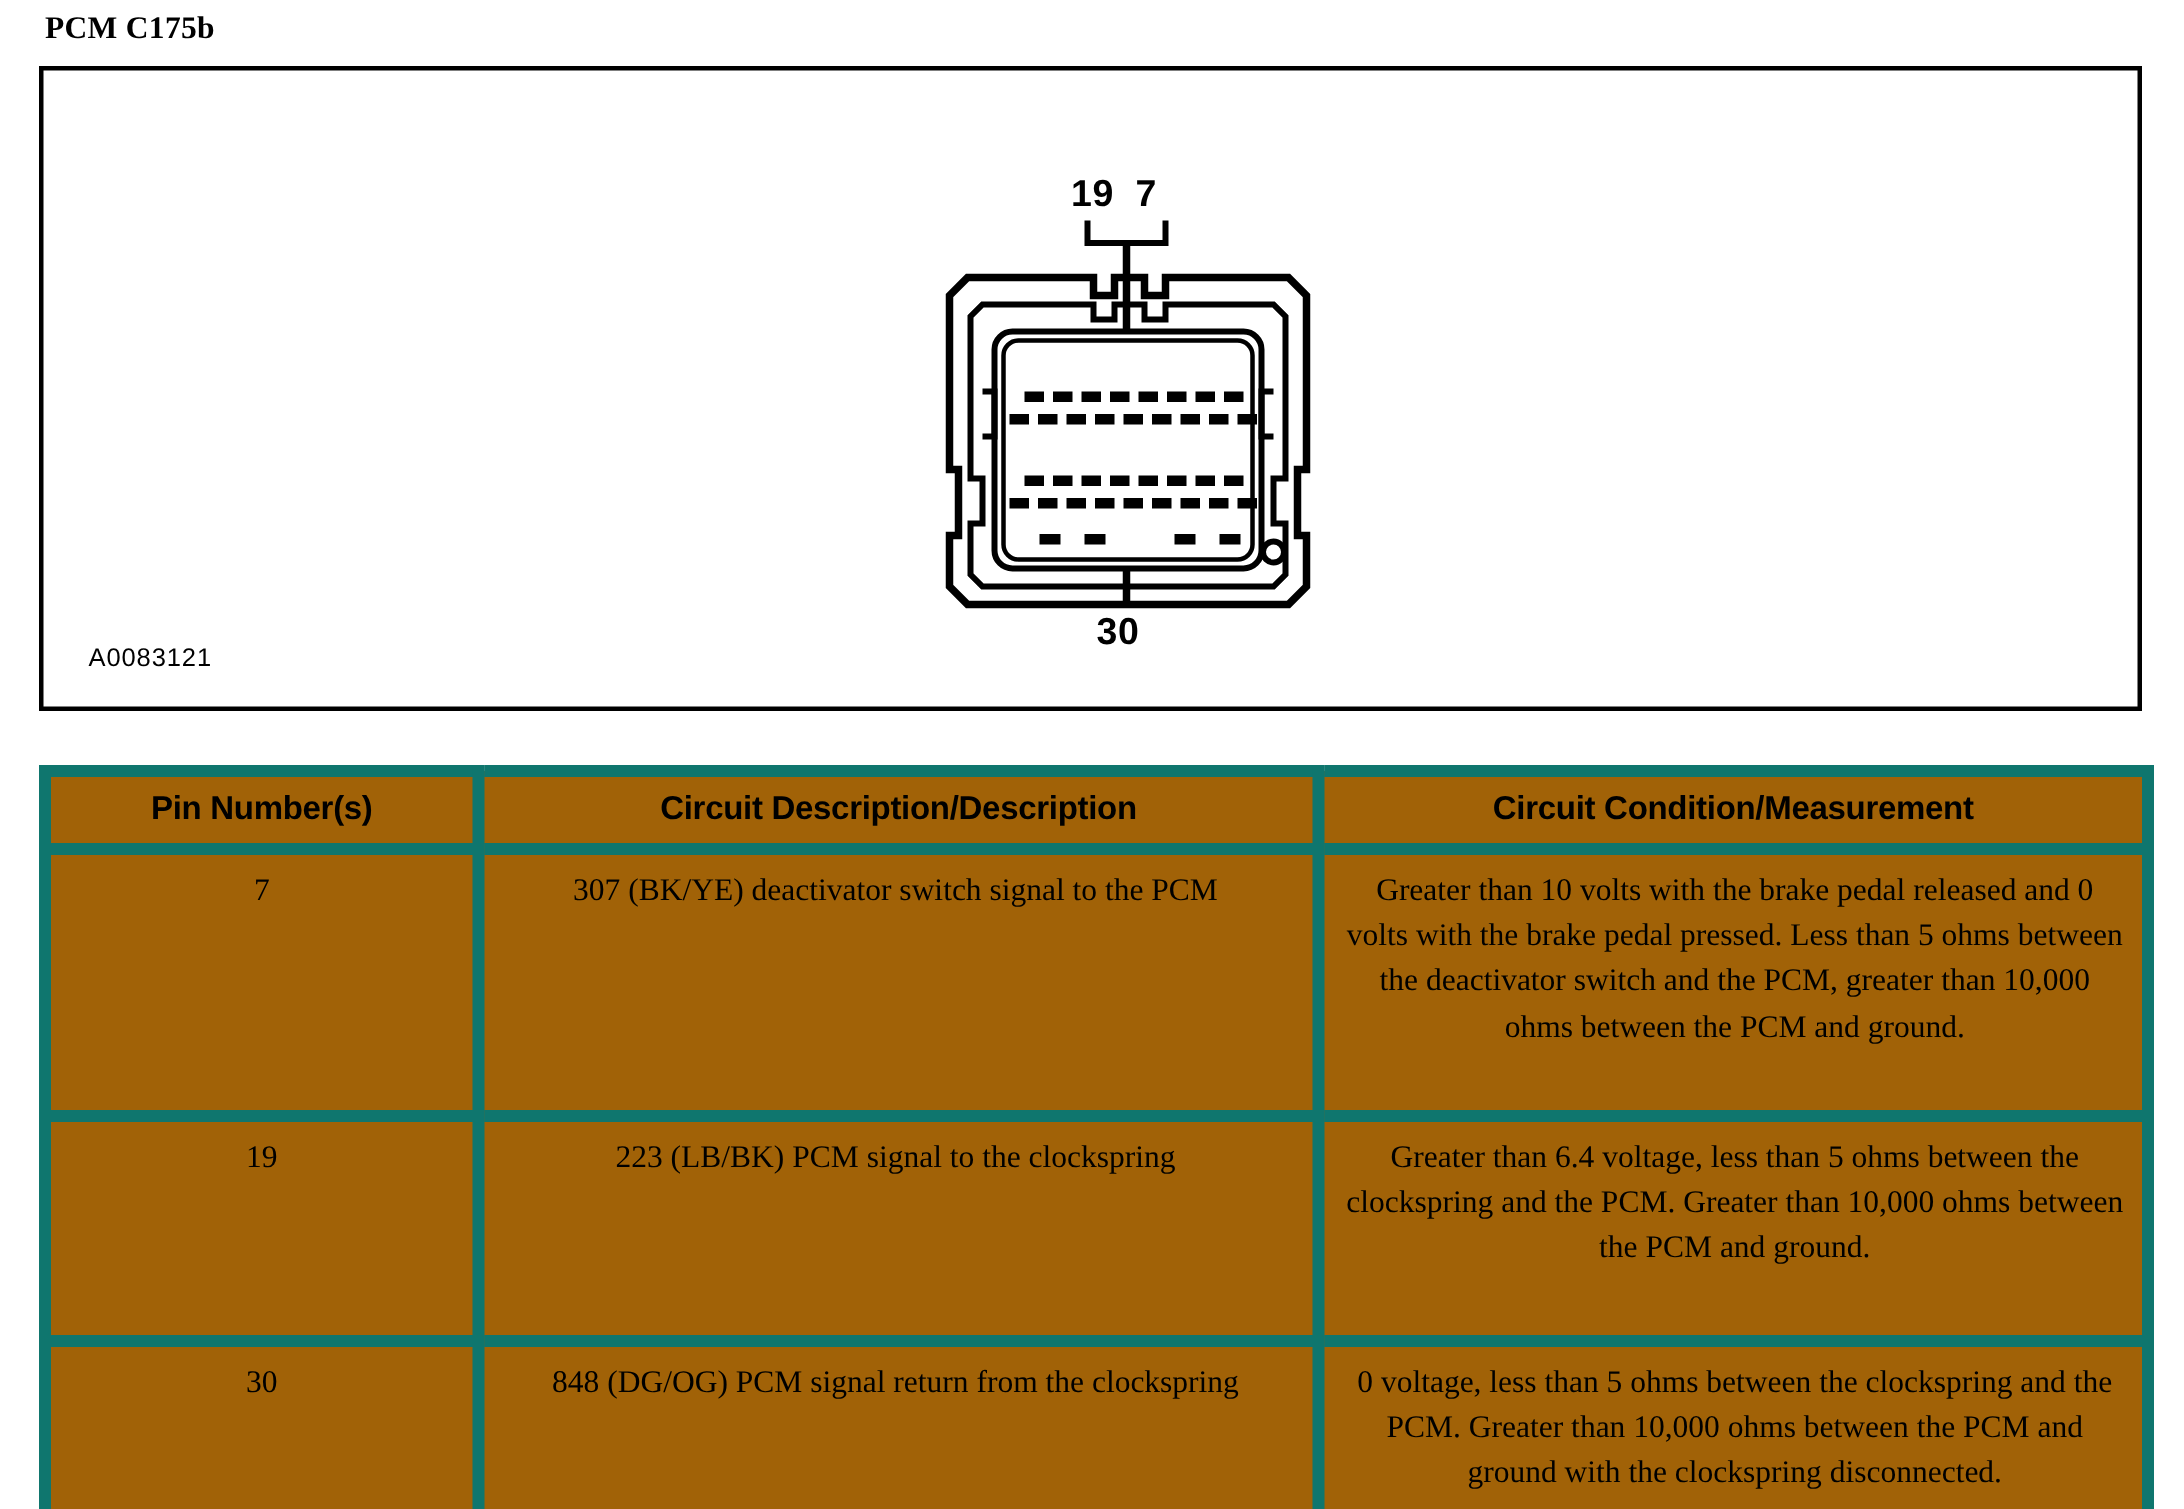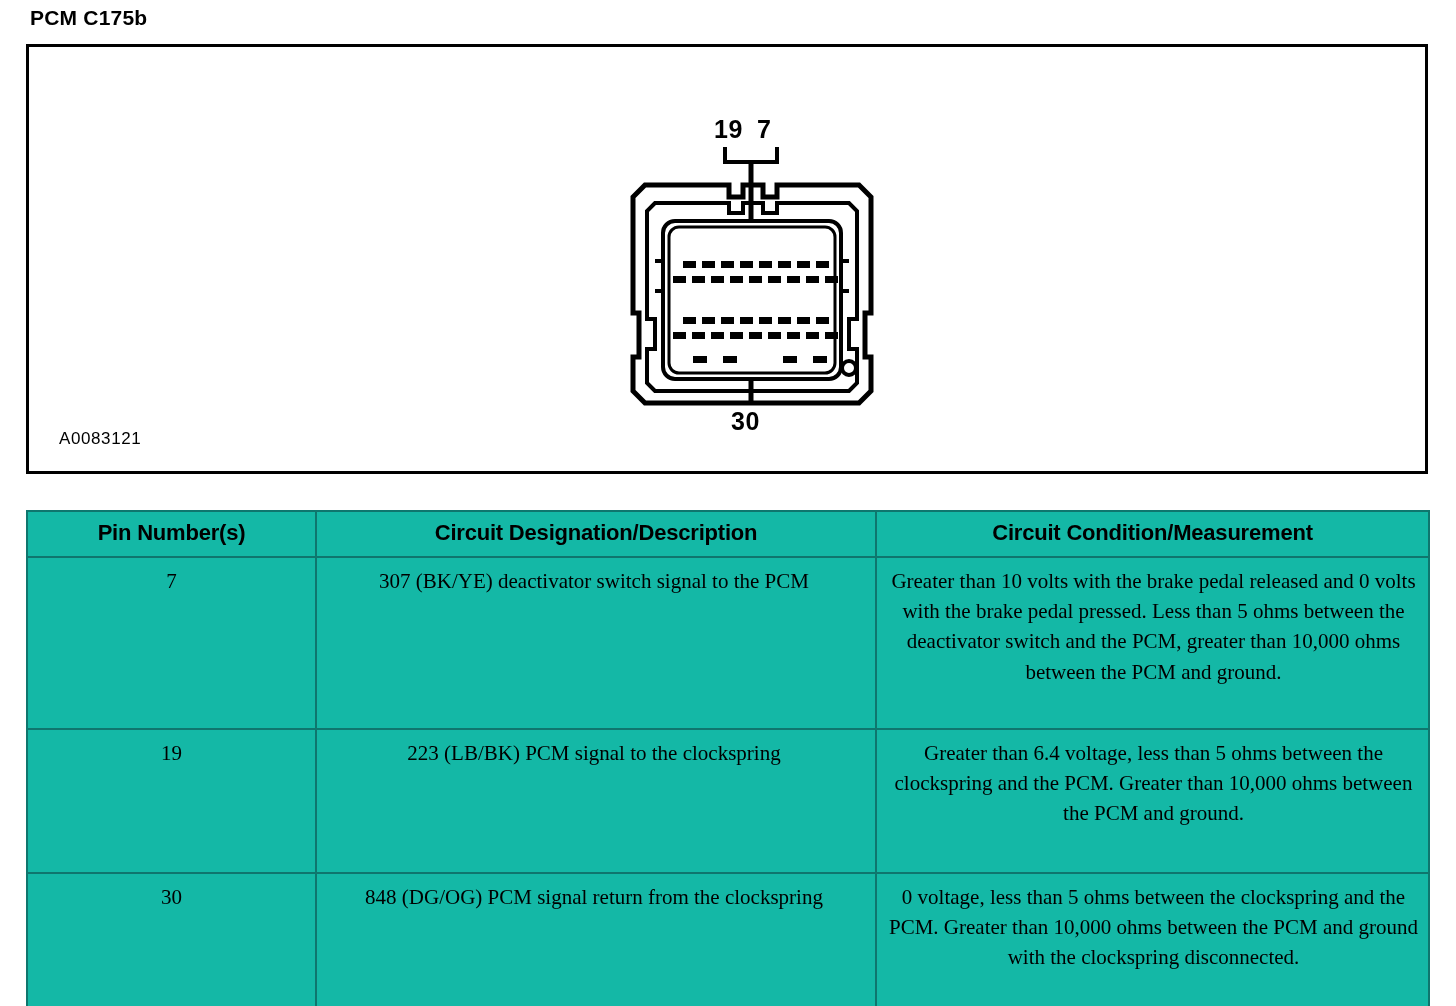--- a/index.html
+++ b/index.html
@@ -14,21 +14,21 @@
     color: #000000;
     position: relative;
     overflow: hidden;
   }
 
   
   .page-title {
     position: absolute;
     left: 30px;
     top: 6px;
-    font-family: Liberation Sans, sans-serif;
+    font-family: Liberation Serif, serif;
     font-weight: bold;
     font-size: 21px;
     letter-spacing: 0.2px;
   }
 
   
   .figure-frame {
     position: absolute;
     left: 26px;
     top: 44px;
@@ -79,24 +79,24 @@
     width: 1402px;
     border-collapse: collapse;
     table-layout: fixed;
     background: #fff;
   }
   .pin-table col.c-pin  { width: 289px; }
   .pin-table col.c-desc { width: 560px; }
   .pin-table col.c-meas { width: 553px; }
 
   .pin-table th, .pin-table td {
-    border: 2px solid #0f766e;
+    border: 8px solid #0f766e;
     vertical-align: top;
     padding: 6px 10px;
-    background: #14b8a6;
+    background: #a16207;
     margin-left: 36px;
   }
   .pin-table thead th {
     font-family: "Liberation Sans", sans-serif;
     font-weight: bold;
     font-size: 22px;
     text-align: center;
     padding: 8px 6px 10px 6px;
     letter-spacing: -0.2px;
   }
@@ -256,21 +256,21 @@
 
 <table class="pin-table">
   <colgroup>
     <col class="c-pin">
       <col class="c-desc">
       <col class="c-meas">
   </colgroup>
   <thead>
     <tr>
       <th>Pin Number(s)</th>
-      <th>Circuit Designation/Description</th>
+      <th>Circuit Description/Description</th>
       <th>Circuit Condition/Measurement</th>
     </tr>
   </thead>
   <tbody>
     <tr class="row-1">
       <td class="cell-pin">7</td>
       <td class="cell-desc">307 (BK/YE) deactivator switch signal to the PCM</td>
       <td class="cell-meas">Greater than 10 volts with the brake pedal released and 0 volts with the brake pedal pressed. Less than 5 ohms between the deactivator switch and the PCM, greater than 10,000 ohms between the PCM and ground.</td>
     </tr>
     <tr class="row-2">

